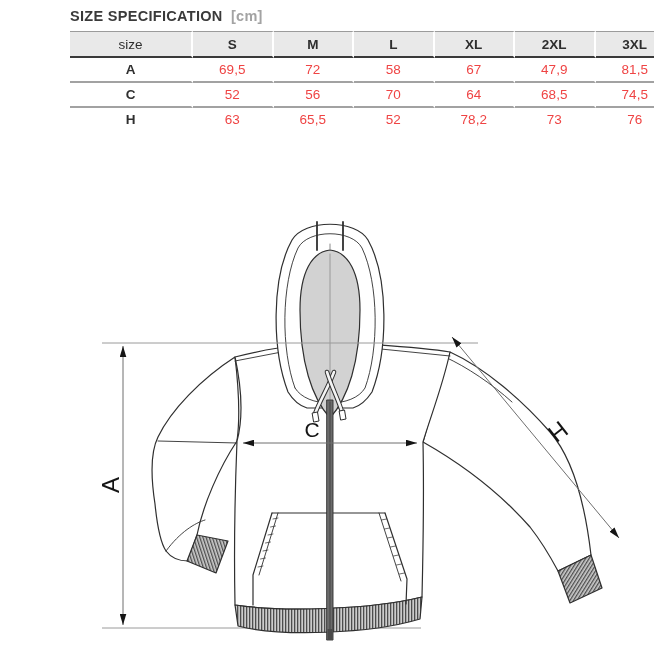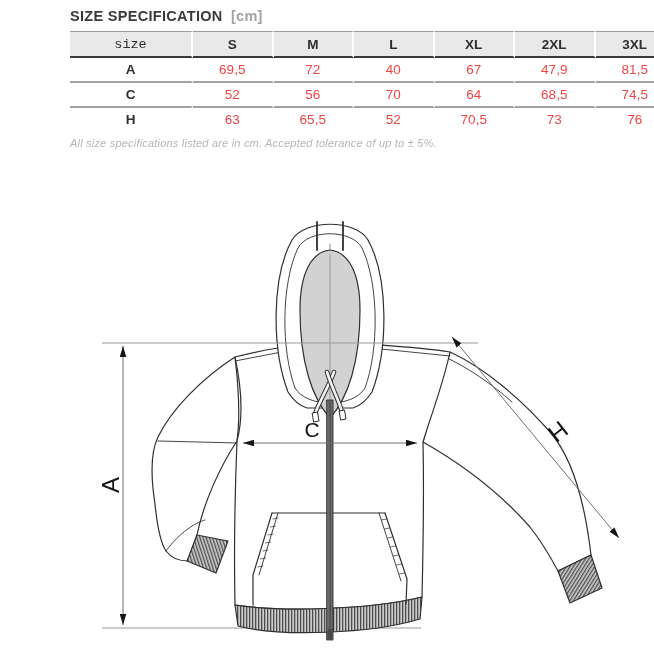--- a/index.html
+++ b/index.html
@@ -7,21 +7,21 @@
         font-family:"Liberation Sans",sans-serif;color:#2f2f2f;margin-left:45px;}
   .title{position:absolute;left:25px;top:8px;font-size:14.5px;font-weight:bold;letter-spacing:.3px;color:#3a3a3a;}
   .title .unit{color:#a3a3a3;margin-left:4px;}
   table.size-table{position:absolute;left:25px;top:31px;width:606px;border-collapse:separate;border-spacing:0;
         table-layout:fixed;font-size:13.5px;}
   table.size-table col.c0{width:123px;}
   table.size-table th,table.size-table td{padding:0;height:24px;text-align:center;vertical-align:middle;
         border-right:2px solid #ffffff;}
   table.size-table thead th{background:#e9e9e9;border-top:1px solid #9b9b9b;border-bottom:2px solid #3a3a3a;
         font-weight:bold;color:#2e2e2e;}
-  table.size-table thead th.label-col{font-weight:normal;font-family:Liberation Mono, monospace;}
+  table.size-table thead th.label-col{font-weight:normal;}
   table.size-table tbody th{font-weight:bold;}
   table.size-table tbody td{font-weight:normal;color:#ef4444;}
   table.size-table tbody tr th,table.size-table tbody tr td{border-bottom:2px solid #a2a2a2;height:23px;}
   table.size-table tbody tr:last-child th,table.size-table tbody tr:last-child td{border-bottom:none;}
   .footnote{position:absolute;left:25px;top:137px;font-size:11px;font-style:italic;color:#b5b5b5;letter-spacing:.2px;}
   .drawing{position:absolute;left:0;top:160px;width:654px;height:505px;}
   svg text.dim{font-family:"Liberation Sans",sans-serif;fill:#151515;}
 </style>
 </head>
 <body>
@@ -52,47 +52,46 @@
           <th>XL</th>
           <th>2XL</th>
           <th>3XL</th>
         </tr>
       </thead>
     <tbody>
         <tr>
           <th>A</th>
           <td>69,5</td>
           <td>72</td>
-          <td>40</td>
+          <td>58</td>
           <td>67</td>
           <td>47,9</td>
           <td>81,5</td>
         </tr>
         <tr>
           <th>C</th>
           <td>52</td>
           <td>56</td>
           <td>70</td>
           <td>64</td>
           <td>68,5</td>
           <td>74,5</td>
         </tr>
         <tr>
           <th>H</th>
           <td>63</td>
           <td>65,5</td>
           <td>52</td>
-          <td>70,5</td>
+          <td>78,2</td>
           <td>73</td>
           <td>76</td>
         </tr>
       </tbody>
   </table>
 
-  <div class="footnote">All size specifications listed are in cm. Accepted tolerance of up to ± 5%.</div>
 
   <div class="drawing">
     <svg width="654" height="505" viewBox="0 0 654 505">
       <defs>
         <marker id="arr" viewBox="0 0 10 6" refX="10" refY="3" markerWidth="11" markerHeight="7" orient="auto-start-reverse" markerUnits="userSpaceOnUse">
           <path d="M0,0 L10,3 L0,6 Z" fill="#151515"></path>
         </marker>
         <pattern id="ribV" width="3" height="8" patternUnits="userSpaceOnUse">
           <rect width="3" height="8" fill="#cccccc"></rect>
             <rect width="1.3" height="8" fill="#4d4d4d"></rect>

